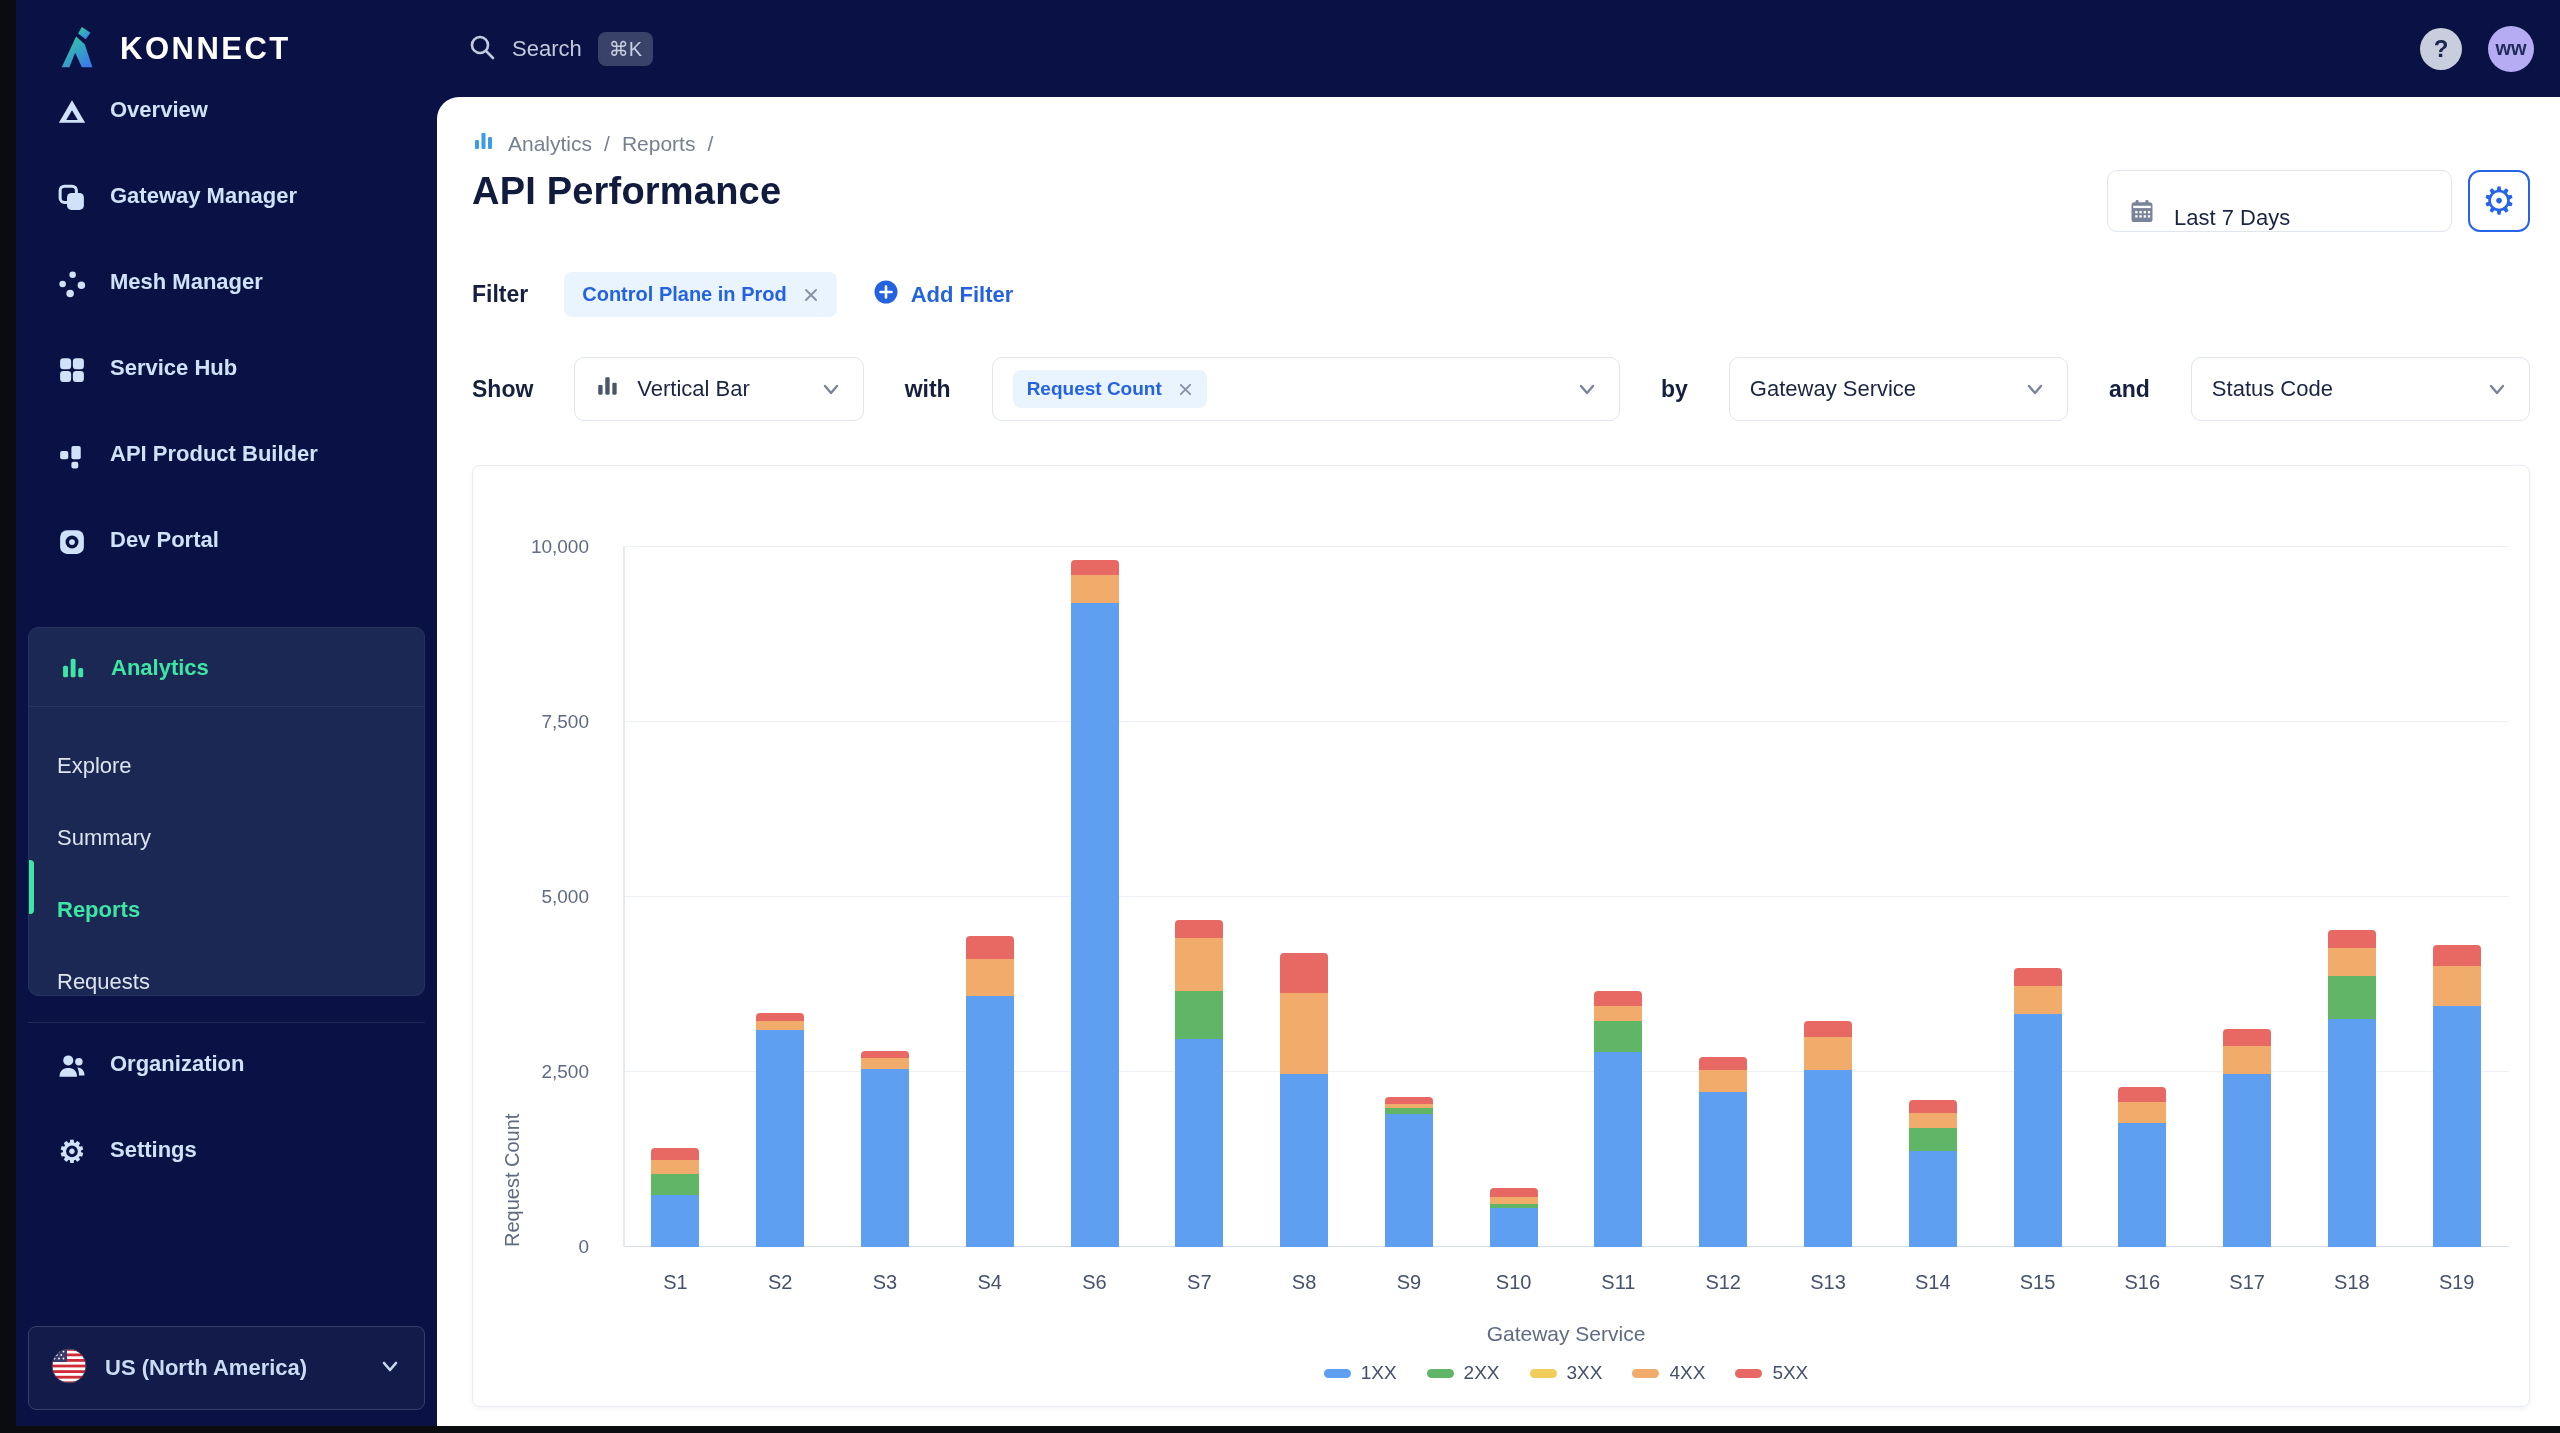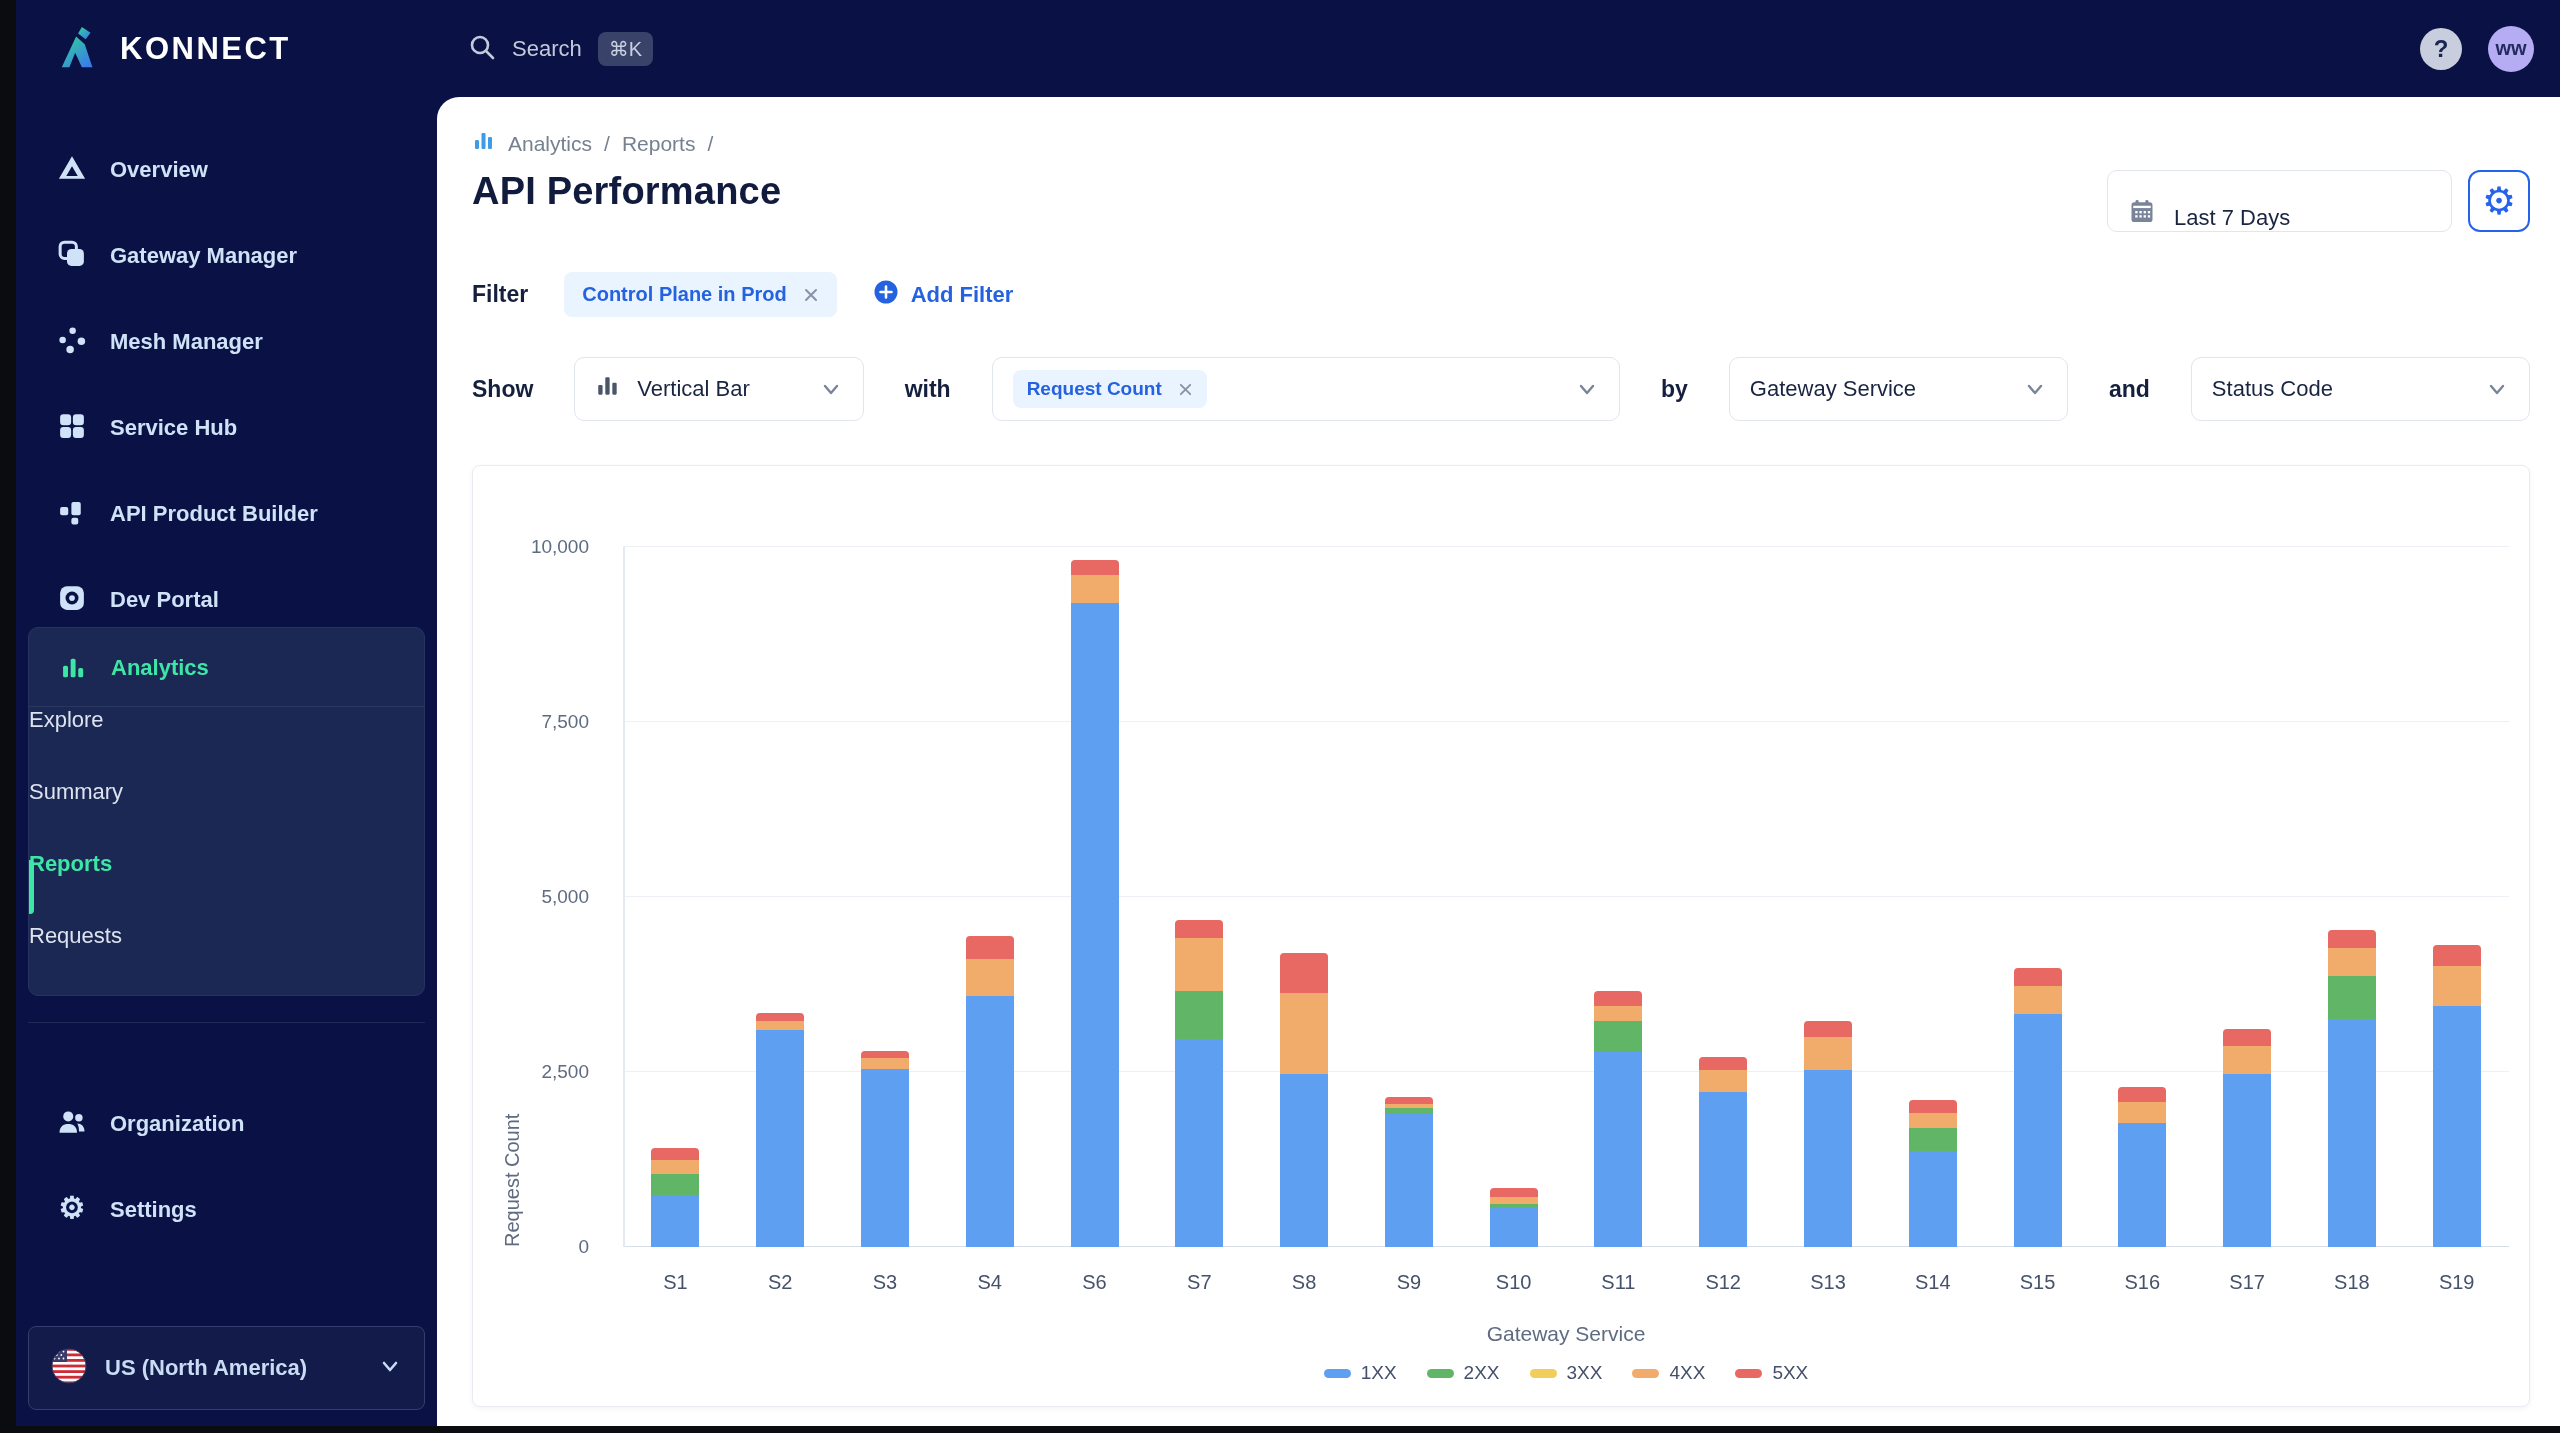--- a/index.html
+++ b/index.html
@@ -16,28 +16,28 @@
   .search-label { color:#C3CADB; font-size:22px; }
   .kbd { background:#394269; color:#C9CFDF; border-radius:8px; padding:5px 11px; font-size:20px; }
   .top-right { position:absolute; right:26px; top:0; height:97px; display:flex; align-items:center; gap:26px; }
   .help-circle { width:42px; height:42px; border-radius:50%; background:#C8CEDD; color:#1A2550;
     display:flex; align-items:center; justify-content:center; font-size:24px; font-weight:bold; cursor:pointer; }
   .avatar { width:46px; height:46px; border-radius:50%; background:#B5ACF4; color:#232B5C;
     display:flex; align-items:center; justify-content:center; font-size:20px; font-weight:bold; cursor:pointer; }
 
   
   .sidebar { position:absolute; left:16px; top:97px; width:421px; height:1329px; }
-  .nav-item { height:86px; display:flex; align-items:flex-end; gap:22px; padding-left:40px;
+  .nav-item { height:86px; display:flex; align-items:flex-start; gap:22px; padding-left:40px;
     color:#CFE2F7; font-size:22px; font-weight:bold; cursor:pointer; }
   .nav-item .ic { width:32px; display:flex; justify-content:center; }
   .analytics-panel { margin:14px 12px 0 12px; background:#1B2853; border:1px solid #27345F; border-radius:10px;
     position:relative; overflow:hidden; }
   .analytics-head { display:flex; align-items:center; gap:22px; padding:26px 0 24px 28px;
     color:#3EE6A6; font-size:22px; font-weight:bold; border-bottom:1px solid #2A3861; cursor:pointer; }
-  .sub-item { position:relative; height:72px; display:flex; align-items:flex-start; 
+  .sub-item { position:relative; height:72px; display:flex; align-items:flex-end; padding-left:28px;
     color:#DDE3EF; font-size:22px; cursor:pointer; }
   .sub-item.active { color:#3EE6A6; font-weight:bold; }
   .active-bar { position:absolute; left:0; top:9px; width:5px; height:54px; background:#3EE6A6; border-radius:0 4px 4px 0; }
   .side-divider { margin:26px 12px 0 12px; border-top:1px solid #1E2B57; }
   .sidebar-footer { margin-top:28px; }
   .region { position:absolute; left:12px; bottom:16px; width:397px; height:84px;
     background:#121B49; border:1.5px solid #333E6C; border-radius:8px;
     display:flex; align-items:center; gap:18px; padding:0 22px; cursor:pointer; }
   .region-label { color:#C9DCF4; font-size:22px; font-weight:bold; flex:1; }
 

